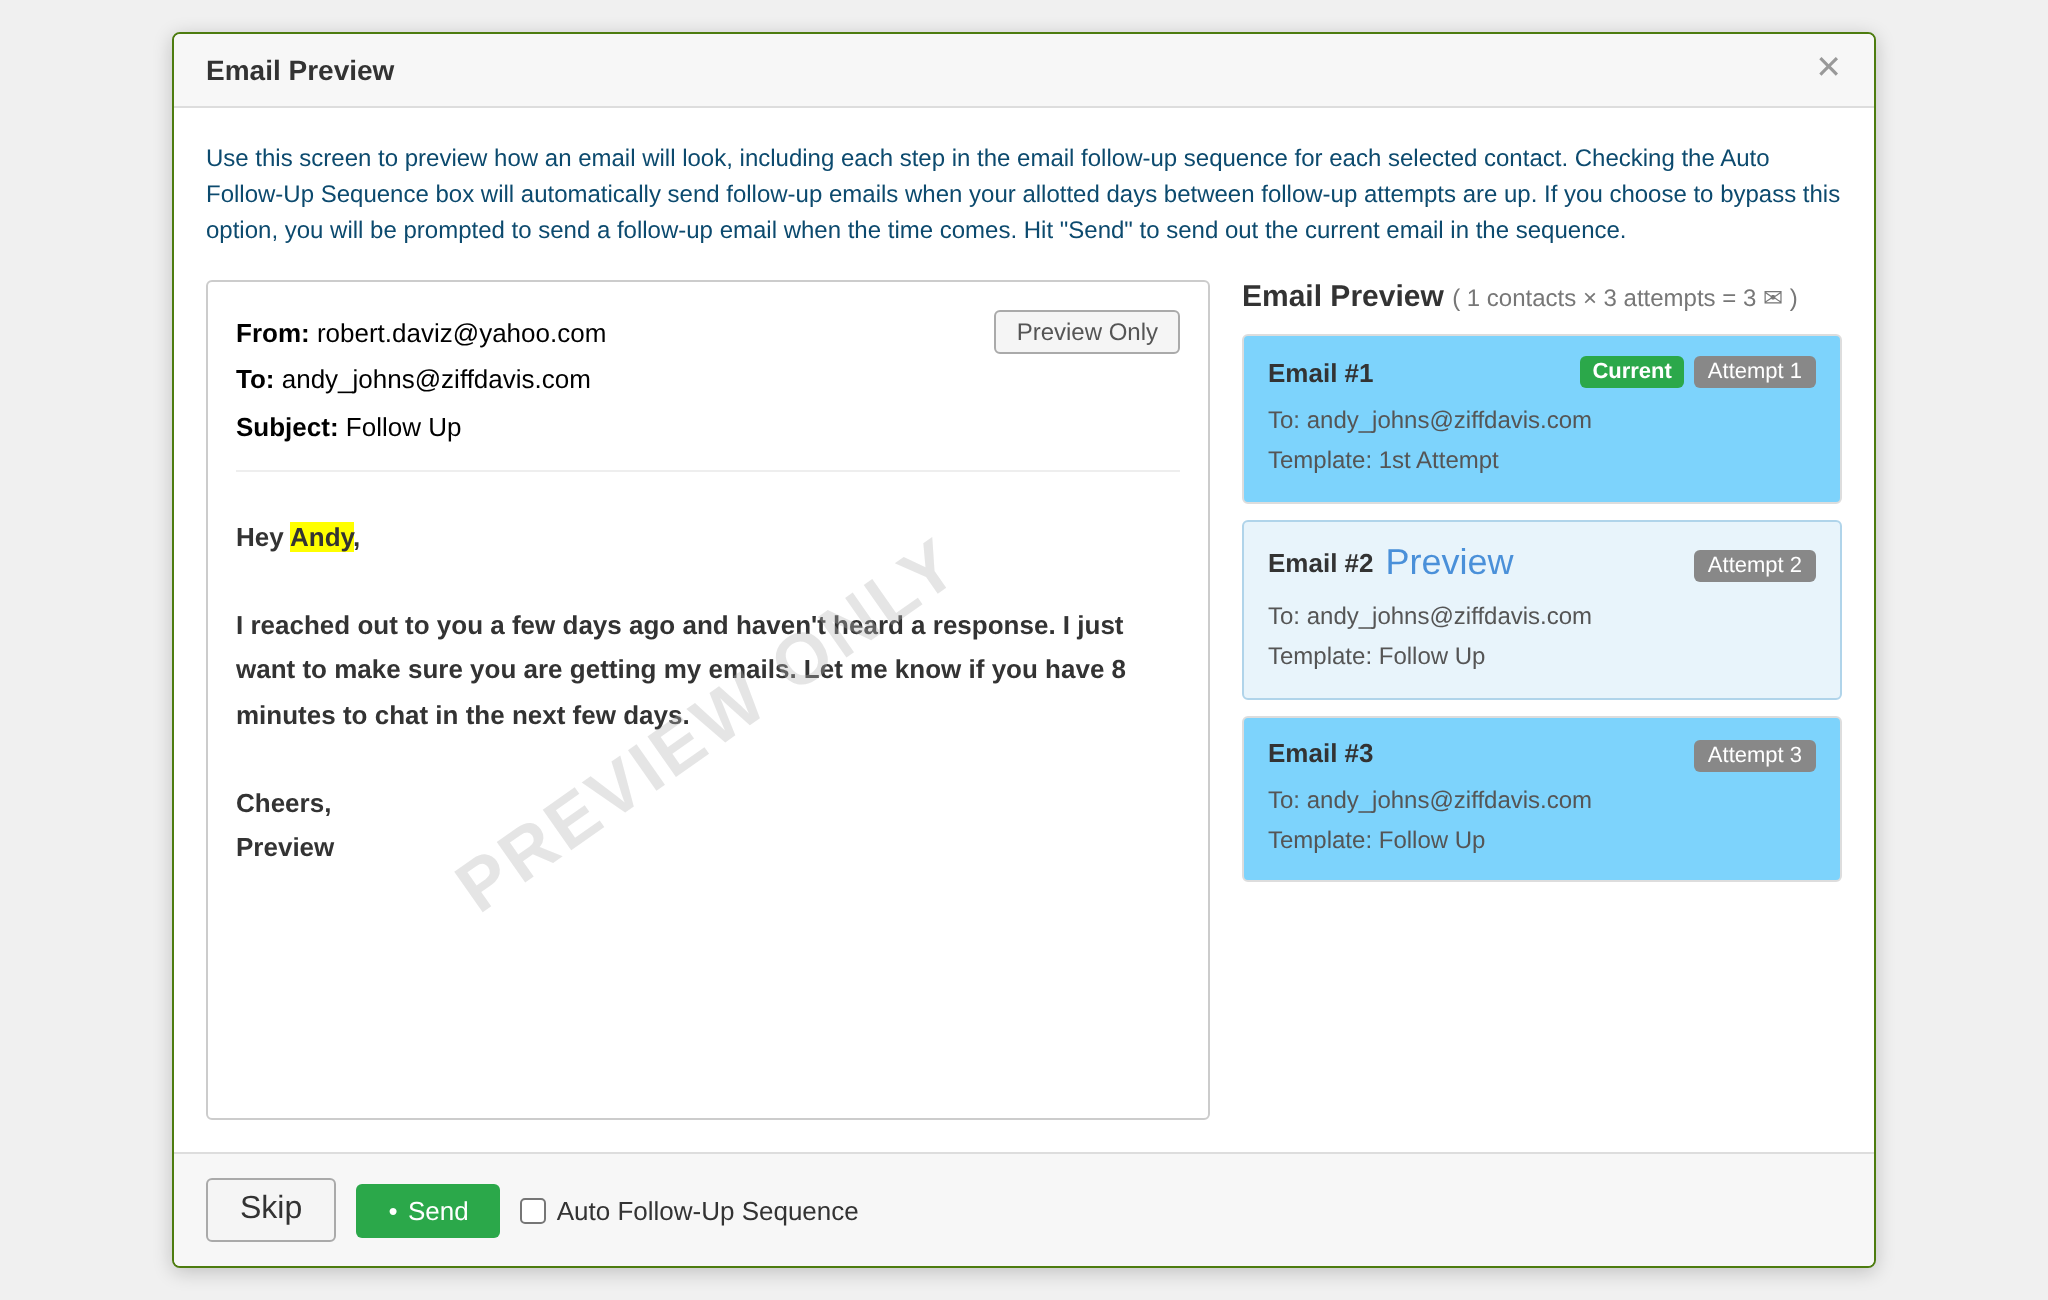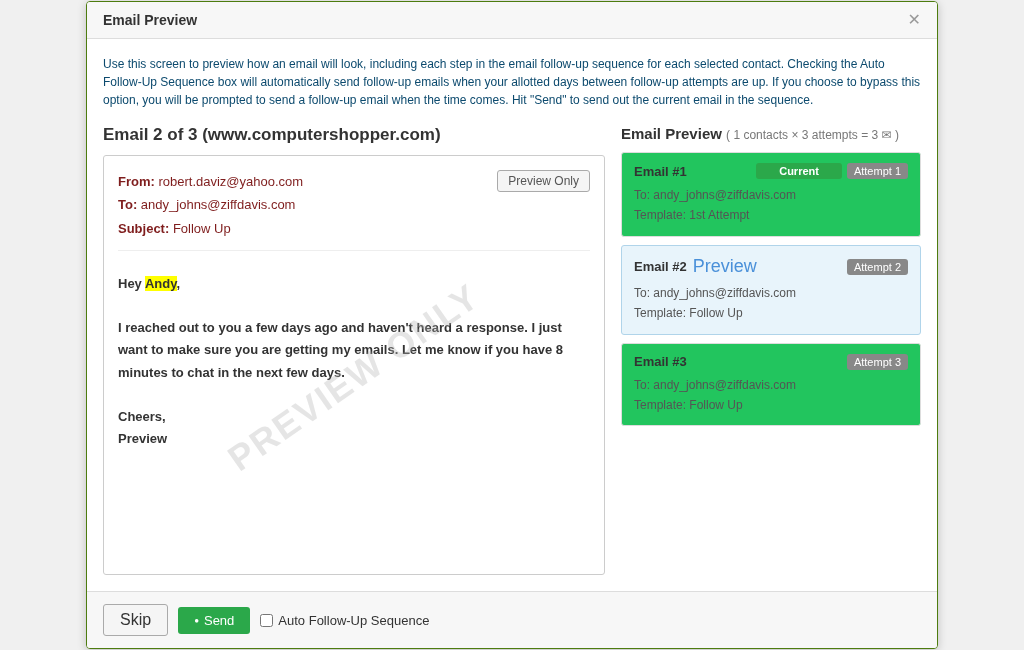--- a/index.html
+++ b/index.html
@@ -78,21 +78,21 @@
     .email-header {
       display: flex;
       justify-content: space-between;
       align-items: flex-start;
       margin-bottom: 14px;
       padding-bottom: 10px;
       border-bottom: 1px solid #eee;
     }
     .email-fields {
       font-size: 13px;
-      color: #7f1d1d;
+      color: #000000;
       line-height: 1.8;
     }
     .email-fields span.label {
       font-weight: bold;
     }
     .preview-only-btn {
       border: 1px solid #aaa;
       background: #f5f5f5;
       color: #555;
       padding: 3px 10px;
@@ -132,21 +132,21 @@
     .sequence-title .seq-meta {
       font-size: 12px;
       font-weight: normal;
       color: #777;
     }
     .seq-card {
       border: 1px solid #ddd;
       border-radius: 3px;
       margin-bottom: 8px;
       padding: 10px 12px;
-      background: #22c55e;
+      background: #7dd3fc;
     }
     .seq-card.active {
       background: #e8f4fb;
       border-color: #b0d4ea;
     }
     .seq-card-header {
       display: flex;
       align-items: center;
       justify-content: space-between;
       margin-bottom: 6px;
@@ -162,21 +162,21 @@
     .seq-card-title a {
       color: #4a90d9;
       text-decoration: none;
       font-weight: normal;
       font-size: 18px;
       cursor: pointer;
     }
     .badge-current {
       background: #2ba84a;
       color: #fff;
-      padding: 2px 23px;
+      padding: 2px 6px;
       border-radius: 3px;
       font-size: 11px;
       font-weight: bold;
     }
     .badge-attempt {
       background: #888;
       color: #fff;
       padding: 2px 7px;
       border-radius: 3px;
       font-size: 11px;
@@ -237,21 +237,20 @@
     <span class="modal-title">Email Preview</span>
     <button class="close-btn">✕</button>
   </div>
 
   <div class="modal-body">
     <p class="intro-text">Use this screen to preview how an email will look, including each step in the email follow-up sequence for each selected contact. Checking the Auto Follow-Up Sequence box will automatically send follow-up emails when your allotted days between follow-up attempts are up. If you choose to bypass this option, you will be prompted to send a follow-up email when the time comes. Hit "Send" to send out the current email in the sequence.</p>
 
     <div class="content-area">
 
       <div class="left-panel">
-        <div class="email-section-title">Email 2 of 3 (www.computershopper.com)</div>
         <div class="email-preview-box">
           <div class="email-header">
             <div class="email-fields">
               <div>
                 <span class="label">From: </span>
                 <span>robert.daviz@yahoo.com</span>
               </div>
               <div>
                 <span class="label">To: </span>
                 <span>andy_johns@ziffdavis.com</span>

